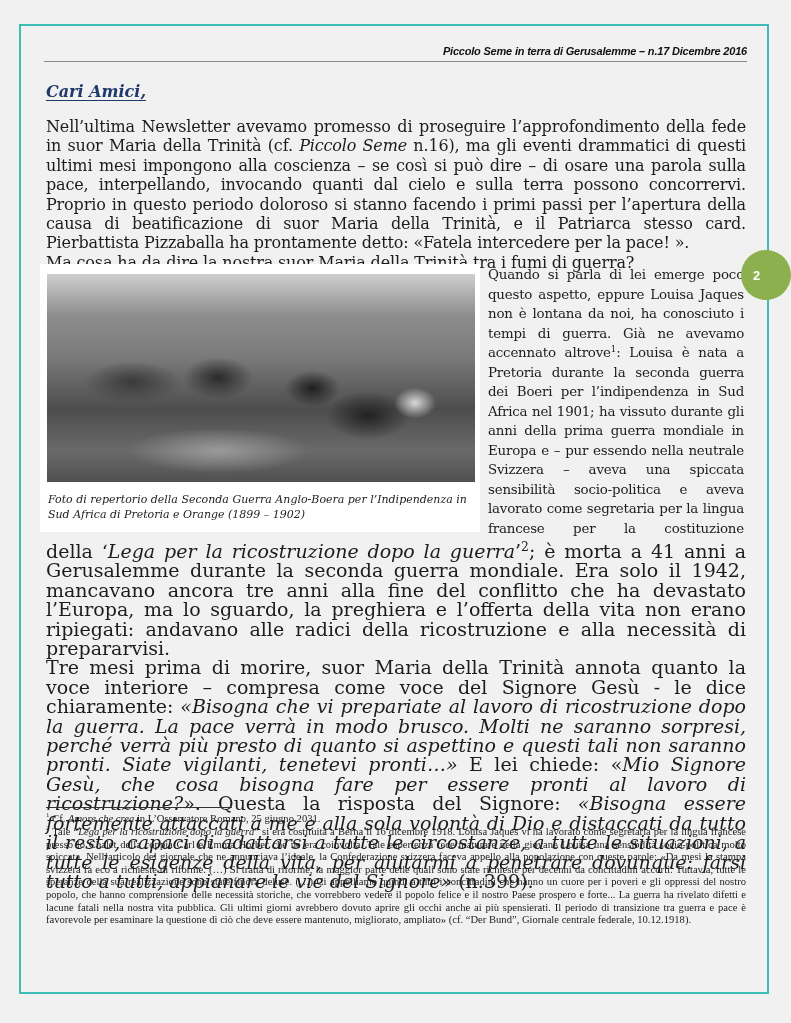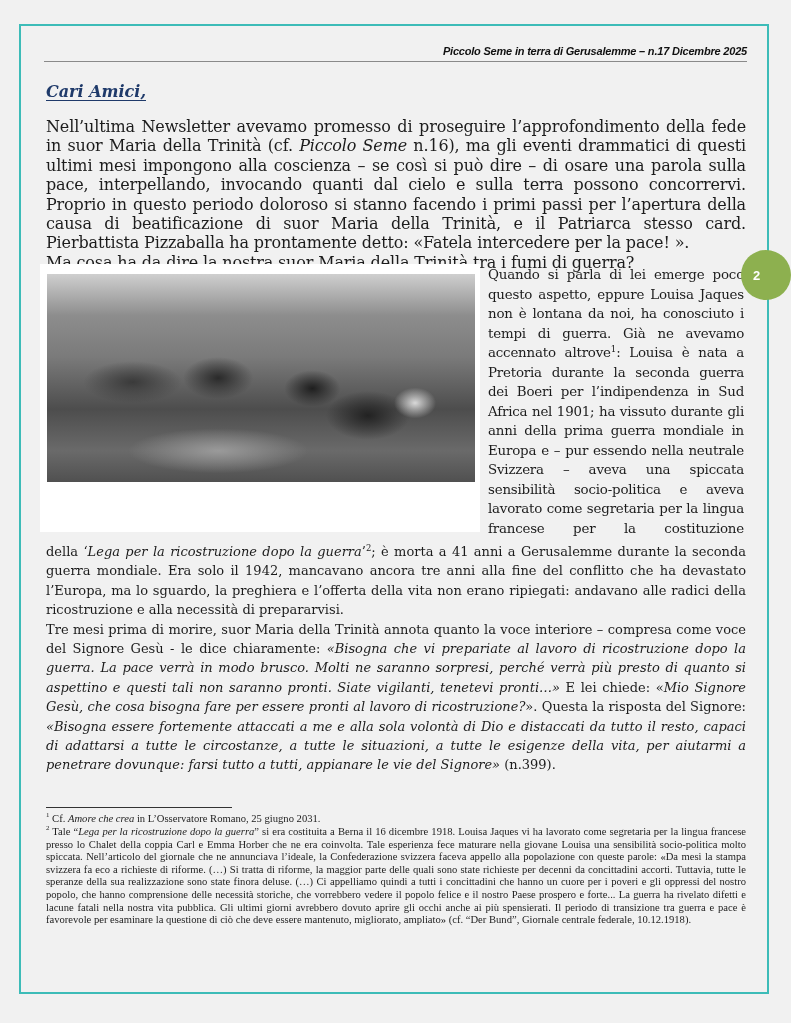--- a/index.html
+++ b/index.html
@@ -36,21 +36,21 @@
     font-style: italic; font-weight: bold;
     font-size: 16px;
     color: #1f3a6a;
     text-decoration: underline;
     text-underline-offset: 3px;
     margin: 0;
   }
   .p {
     position: absolute;
     left: 46px; width: 700px;
-    font-size: 13px; line-height: 19.4px;
+    font-size: 19px; line-height: 19.4px;
     text-align: justify;
     margin: 0;
     font-family: "DejaVu Serif", serif;
   }
   .p.tight { font-size: 16px; letter-spacing: -0.15px; }
   .p1 { top: 117px; }
   .side {
     position: absolute;
     left: 488px; top: 265px; width: 256px;
     font-size: 13.4px; line-height: 19.5px;
@@ -110,28 +110,29 @@
     box-sizing: border-box;
     padding-left: 12px;
     display: flex; align-items: center;
   }
 </style>
 </head>
 <body>
 
 <div class="frame"></div>
 
-<div class="header">Piccolo Seme in terra di Gerusalemme – n.17 Dicembre 2025</div>
+<div class="header">Piccolo Seme in terra di Gerusalemme – n.17 Dicembre 2016</div>
 
 <h1 class="title">Cari Amici,</h1>
 
 <p class="p p1 tight"><span>Nell’ultima Newsletter avevamo promesso di proseguire l’approfondimento della fede in suor Maria della Trinità (cf. </span><i>Piccolo Seme</i><span> n.16), ma gli eventi drammatici di questi ultimi mesi impongono alla coscienza – se così si può dire – di osare una parola sulla pace, interpellando, invocando quanti dal cielo e sulla terra possono concorrervi. Proprio in questo periodo doloroso si stanno facendo i primi passi per l’apertura della causa di beatificazione di suor Maria della Trinità, e il Patriarca stesso card. Pierbattista Pizzaballa ha prontamente detto: «Fatela intercedere per la pace! ».</span><br><span>Ma cosa ha da dire la nostra suor Maria della Trinità tra i fumi di guerra?</span></p>
 
 <div class="photo-box">
   <div class="photo" title="Boer soldiers firing rifles from a trench, black and white photograph"></div>
+  <div class="caption">Foto di repertorio della Seconda Guerra Anglo-Boera per l’Indipendenza in Sud Africa di Pretoria e Orange (1899 – 1902)</div>
 </div>
 
 <p class="side"><span>Quando si parla di lei emerge poco questo aspetto, eppure Louisa Jaques non è lontana da noi, ha conosciuto i tempi di guerra. Già ne avevamo accennato altrove</span><sup>1</sup><span>: Louisa è nata a Pretoria durante la seconda guerra dei Boeri per l’indipendenza in Sud Africa nel 1901; ha vissuto durante gli anni della prima guerra mondiale in Europa e – pur essendo nella neutrale Svizzera – aveva una spiccata sensibilità socio-politica e aveva lavorato come segretaria per la lingua francese per la costituzione</span></p>
 
 <p class="p p2"><span>della ‘</span><i>Lega per la ricostruzione dopo la guerra</i><span>’</span><sup>2</sup><span>; è morta a 41 anni a Gerusalemme durante la seconda guerra mondiale. Era solo il 1942, mancavano ancora tre anni alla fine del conflitto che ha devastato l’Europa, ma lo sguardo, la preghiera e l’offerta della vita non erano ripiegati: andavano alle radici della ricostruzione e alla necessità di prepararvisi.</span><br><span>Tre mesi prima di morire, suor Maria della Trinità annota quanto la voce interiore – compresa come voce del Signore Gesù - le dice chiaramente: </span><i>«Bisogna che vi prepariate al lavoro di ricostruzione dopo la guerra. La pace verrà in modo brusco. Molti ne saranno sorpresi, perché verrà più presto di quanto si aspettino e questi tali non saranno pronti. Siate vigilanti, tenetevi pronti…»</i><span> E lei chiede: «</span><i>Mio Signore Gesù, che cosa bisogna fare per essere pronti al lavoro di ricostruzione?</i><span>». Questa la risposta del Signore: </span><i>«Bisogna essere fortemente attaccati a me e alla sola volontà di Dio e distaccati da tutto il resto, capaci di adattarsi a tutte le circostanze, a tutte le situazioni, a tutte le esigenze della vita, per aiutarmi a penetrare dovunque: farsi tutto a tutti, appianare le vie del Signore»</i><span> (n.399).</span></p>
 
 <div class="fn-rule"></div>
 
 <p class="fn fn1"><sup>1</sup><span> Cf. </span><i>Amore che crea</i><span> in L’Osservatore Romano, 25 giugno 2031.</span></p>
 

